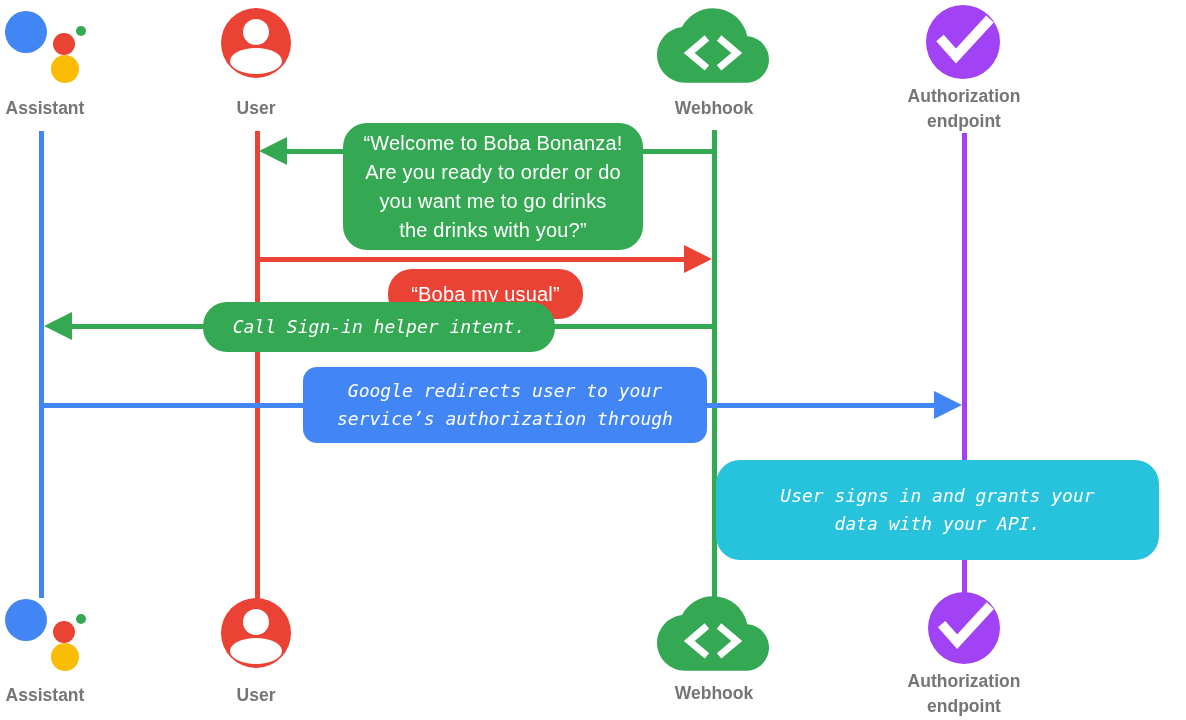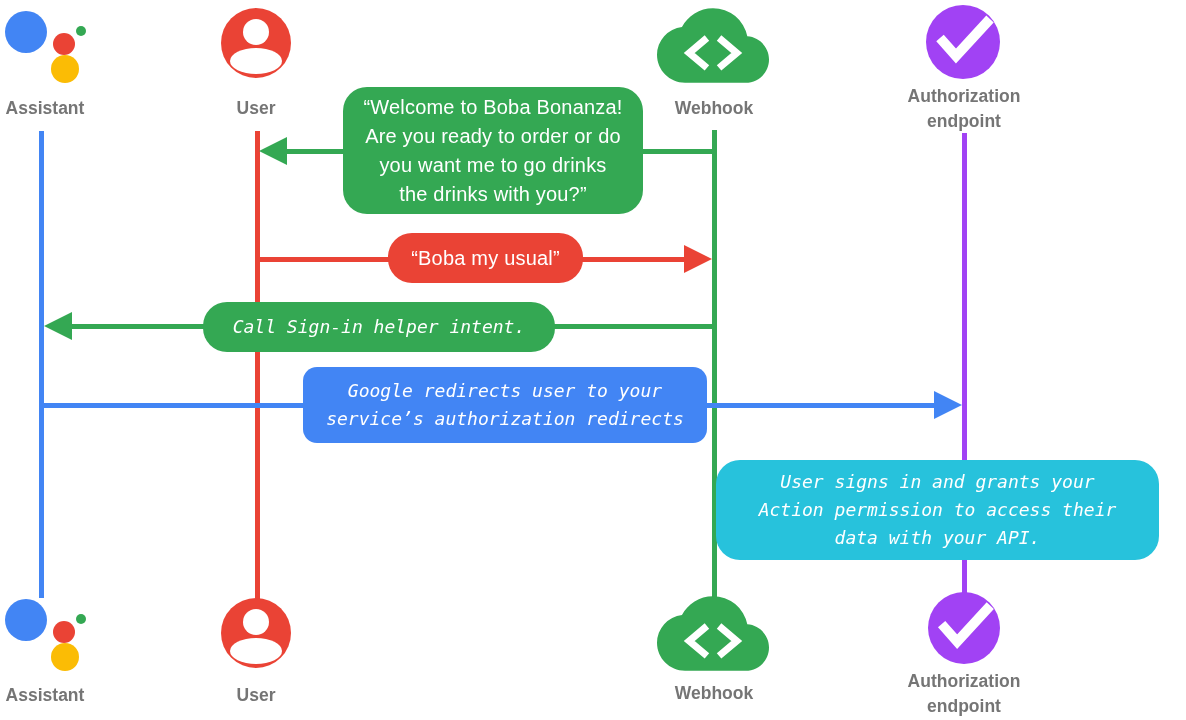--- a/index.html
+++ b/index.html
@@ -13,21 +13,21 @@
   .lifeline{position:absolute;width:5px;}
   .shaft{position:absolute;height:5px;}
   .head{position:absolute;width:0;height:0;}
   .head.left{border-top:14px solid transparent;border-bottom:14px solid transparent;border-right:28px solid #000;}
   .head.right{border-top:14px solid transparent;border-bottom:14px solid transparent;border-left:28px solid #000;}
   .bubble{
     position:absolute;box-sizing:border-box;
     display:flex;flex-direction:column;justify-content:center;align-items:center;
     text-align:center;color:#fff;border-radius:24px;
   }
-  .bubble.sans{font-size:20px;line-height:29px;font-weight:400;letter-spacing:0.2px;}
+  .bubble.sans{font-size:20px;line-height:29px;font-weight:400;letter-spacing:0.2px;margin-top:36px;}
   .bubble.mono{font-family:"DejaVu Sans Mono",monospace;font-style:italic;font-size:18px;line-height:28px;}
   .bubble span{display:block;white-space:nowrap;}
   .actor-label{
     position:absolute;width:160px;text-align:center;
     color:#757575;font-weight:700;font-size:17.5px;line-height:25px;
   }
   .icon{position:absolute;}
 </style>
 </head>
 <body>
@@ -61,26 +61,25 @@
   <div class="bubble sans" style="left:388px;top:233px;width:195px;height:50px;background:#EA4335;">
     <span>“Boba my usual”</span>
   </div>
 
   <div class="bubble mono" style="left:203px;top:302px;width:352px;height:50px;background:#34A853;">
     <span>Call Sign-in helper intent.</span>
   </div>
 
   <div class="bubble mono" style="left:303px;top:367px;width:404px;height:76px;background:#4285F4;border-radius:14px;">
     <span>Google redirects user to your</span>
-    <span>service’s authorization redirects</span>
+    <span>service’s authorization through</span>
   </div>
 
   <div class="bubble mono" style="left:716px;top:460px;width:443px;height:100px;background:#27C2DC;">
     <span>User signs in and grants your</span>
-    <span>Action permission to access their</span>
     <span>data with your API.</span>
   </div>
 
   <svg class="icon" style="left:0px;top:8px;" width="90" height="80" viewBox="0 0 90 80">
     <circle cx="26" cy="24" r="21" fill="#4285F4"></circle>
     <circle cx="64" cy="36" r="11" fill="#EA4335"></circle>
     <circle cx="81" cy="23" r="5" fill="#34A853"></circle>
     <circle cx="65" cy="61" r="14" fill="#FBBC05"></circle>
   </svg>
 

